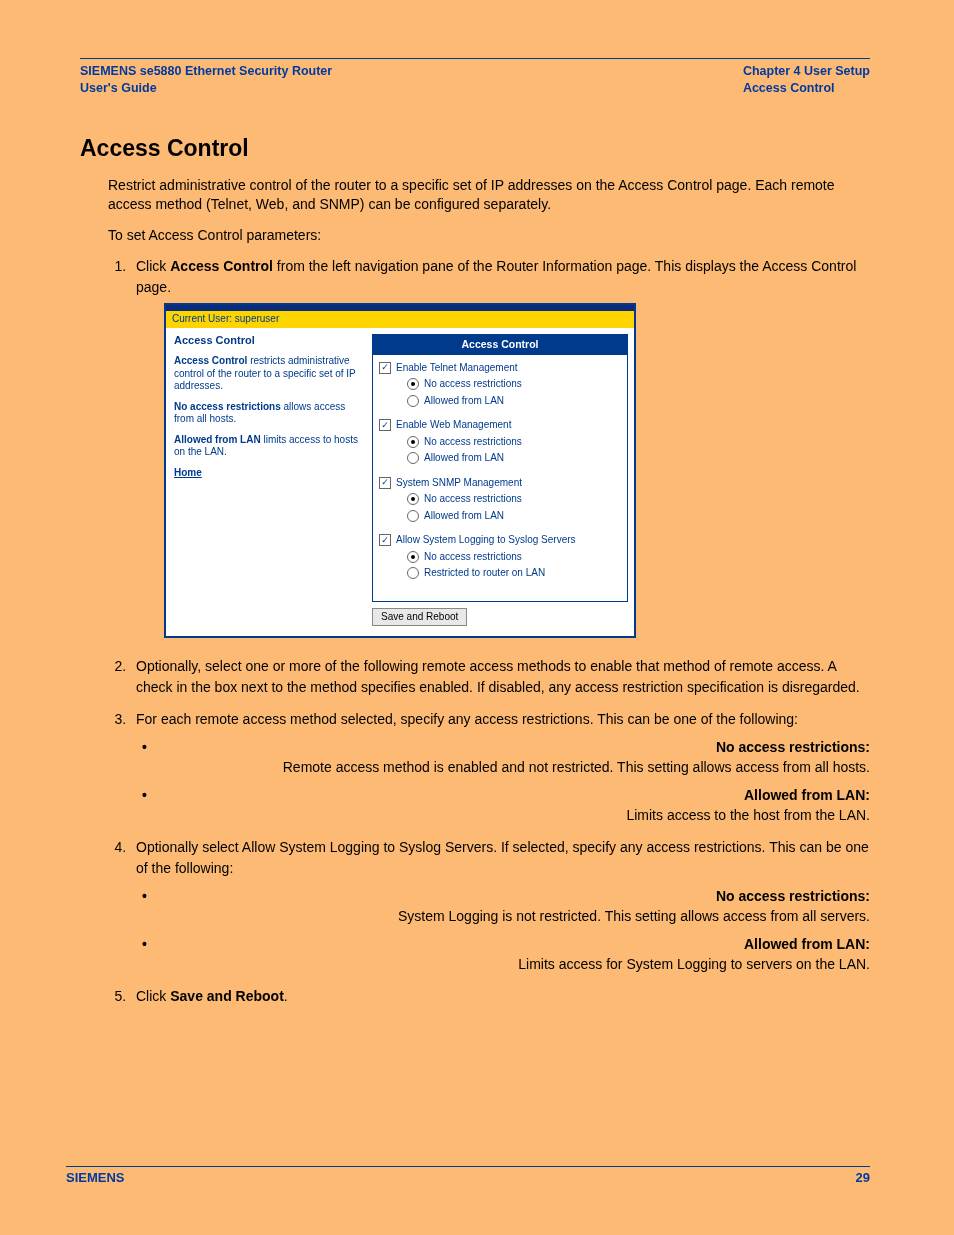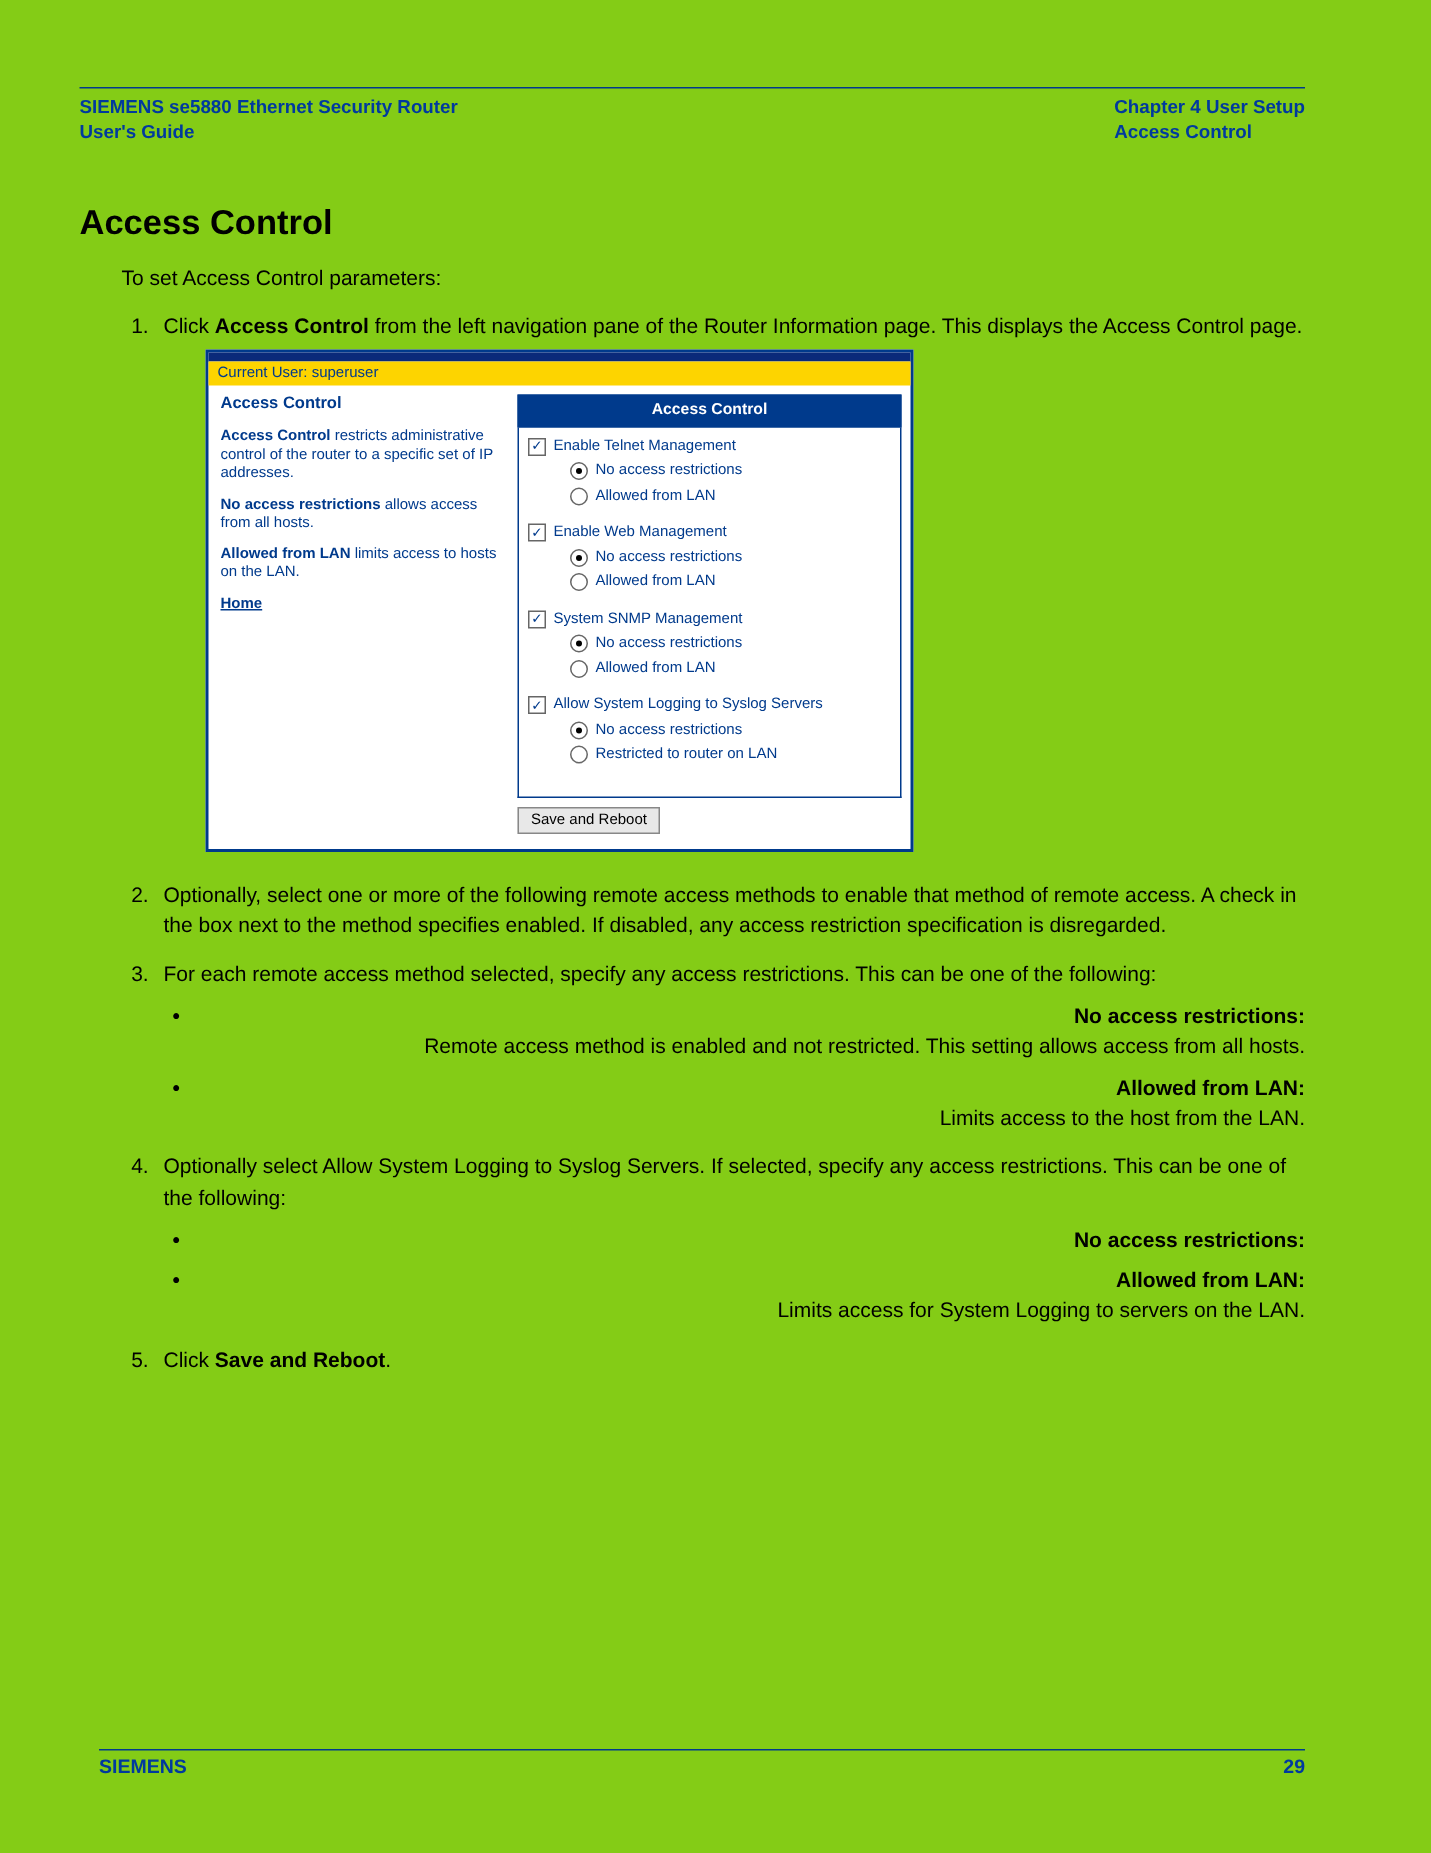--- a/index.html
+++ b/index.html
@@ -6,23 +6,23 @@
     margin: 0;
     padding: 0;
     font-family: Arial, Helvetica, sans-serif;
     background: #fff;
     color: #000;
   }
   .page {
     width: 954px;
     height: 1235px;
     box-sizing: border-box;
-    padding: 58px 84px 40px 53px;
+    padding: 58px 84px 40px 80px;
     position: relative;
-    background: #84cc16;
+    background: #fdba74;
   }
   .header-bar {
     border-top: 1.5px solid #003a8c;
     display: flex;
     justify-content: space-between;
     padding-top: 4px;
     margin-bottom: 38px;
   }
   .header-left, .header-right {
     font-size: 12.5px;
@@ -134,20 +134,21 @@
       <div>User's Guide</div>
     </div>
     <div class="header-right">
       <div>Chapter 4  User Setup</div>
       <div>Access Control</div>
     </div>
   </div>
 
   <h1 class="title">Access Control</h1>
 
+  <p class="body-text indent">Restrict administrative control of the router to a specific set of IP addresses on the Access Control page. Each remote access method (Telnet, Web, and SNMP) can be configured separately.</p>
   <p class="body-text indent">To set Access Control parameters:</p>
 
   <ol class="main-list">
     <li>
       <span>Click </span><span class="bold">Access Control</span><span> from the left navigation pane of the Router Information page. This displays the Access Control page.</span>
 
       
       <div class="figure">
         <div class="fig-topbar"></div>
         <div class="fig-userbar">Current User: superuser</div>
@@ -241,20 +242,21 @@
           <span>Limits access to the host from the LAN.</span>
         </li>
       </ul>
     </li>
 
     <li>
       <span>Optionally select Allow System Logging to Syslog Servers. If selected, specify any access restrictions. This can be one of the following:</span>
       <ul class="bullets">
         <li class="item-def">
           <span class="bold">No access restrictions:</span><br>
+          <span>System Logging is not restricted. This setting allows access from all servers.</span>
         </li>
         <li class="item-def">
           <span class="bold">Allowed from LAN:</span><br>
           <span>Limits access for System Logging to servers on the LAN.</span>
         </li>
       </ul>
     </li>
 
     <li>
       <span>Click </span><span class="bold">Save and Reboot</span><span>.</span>

